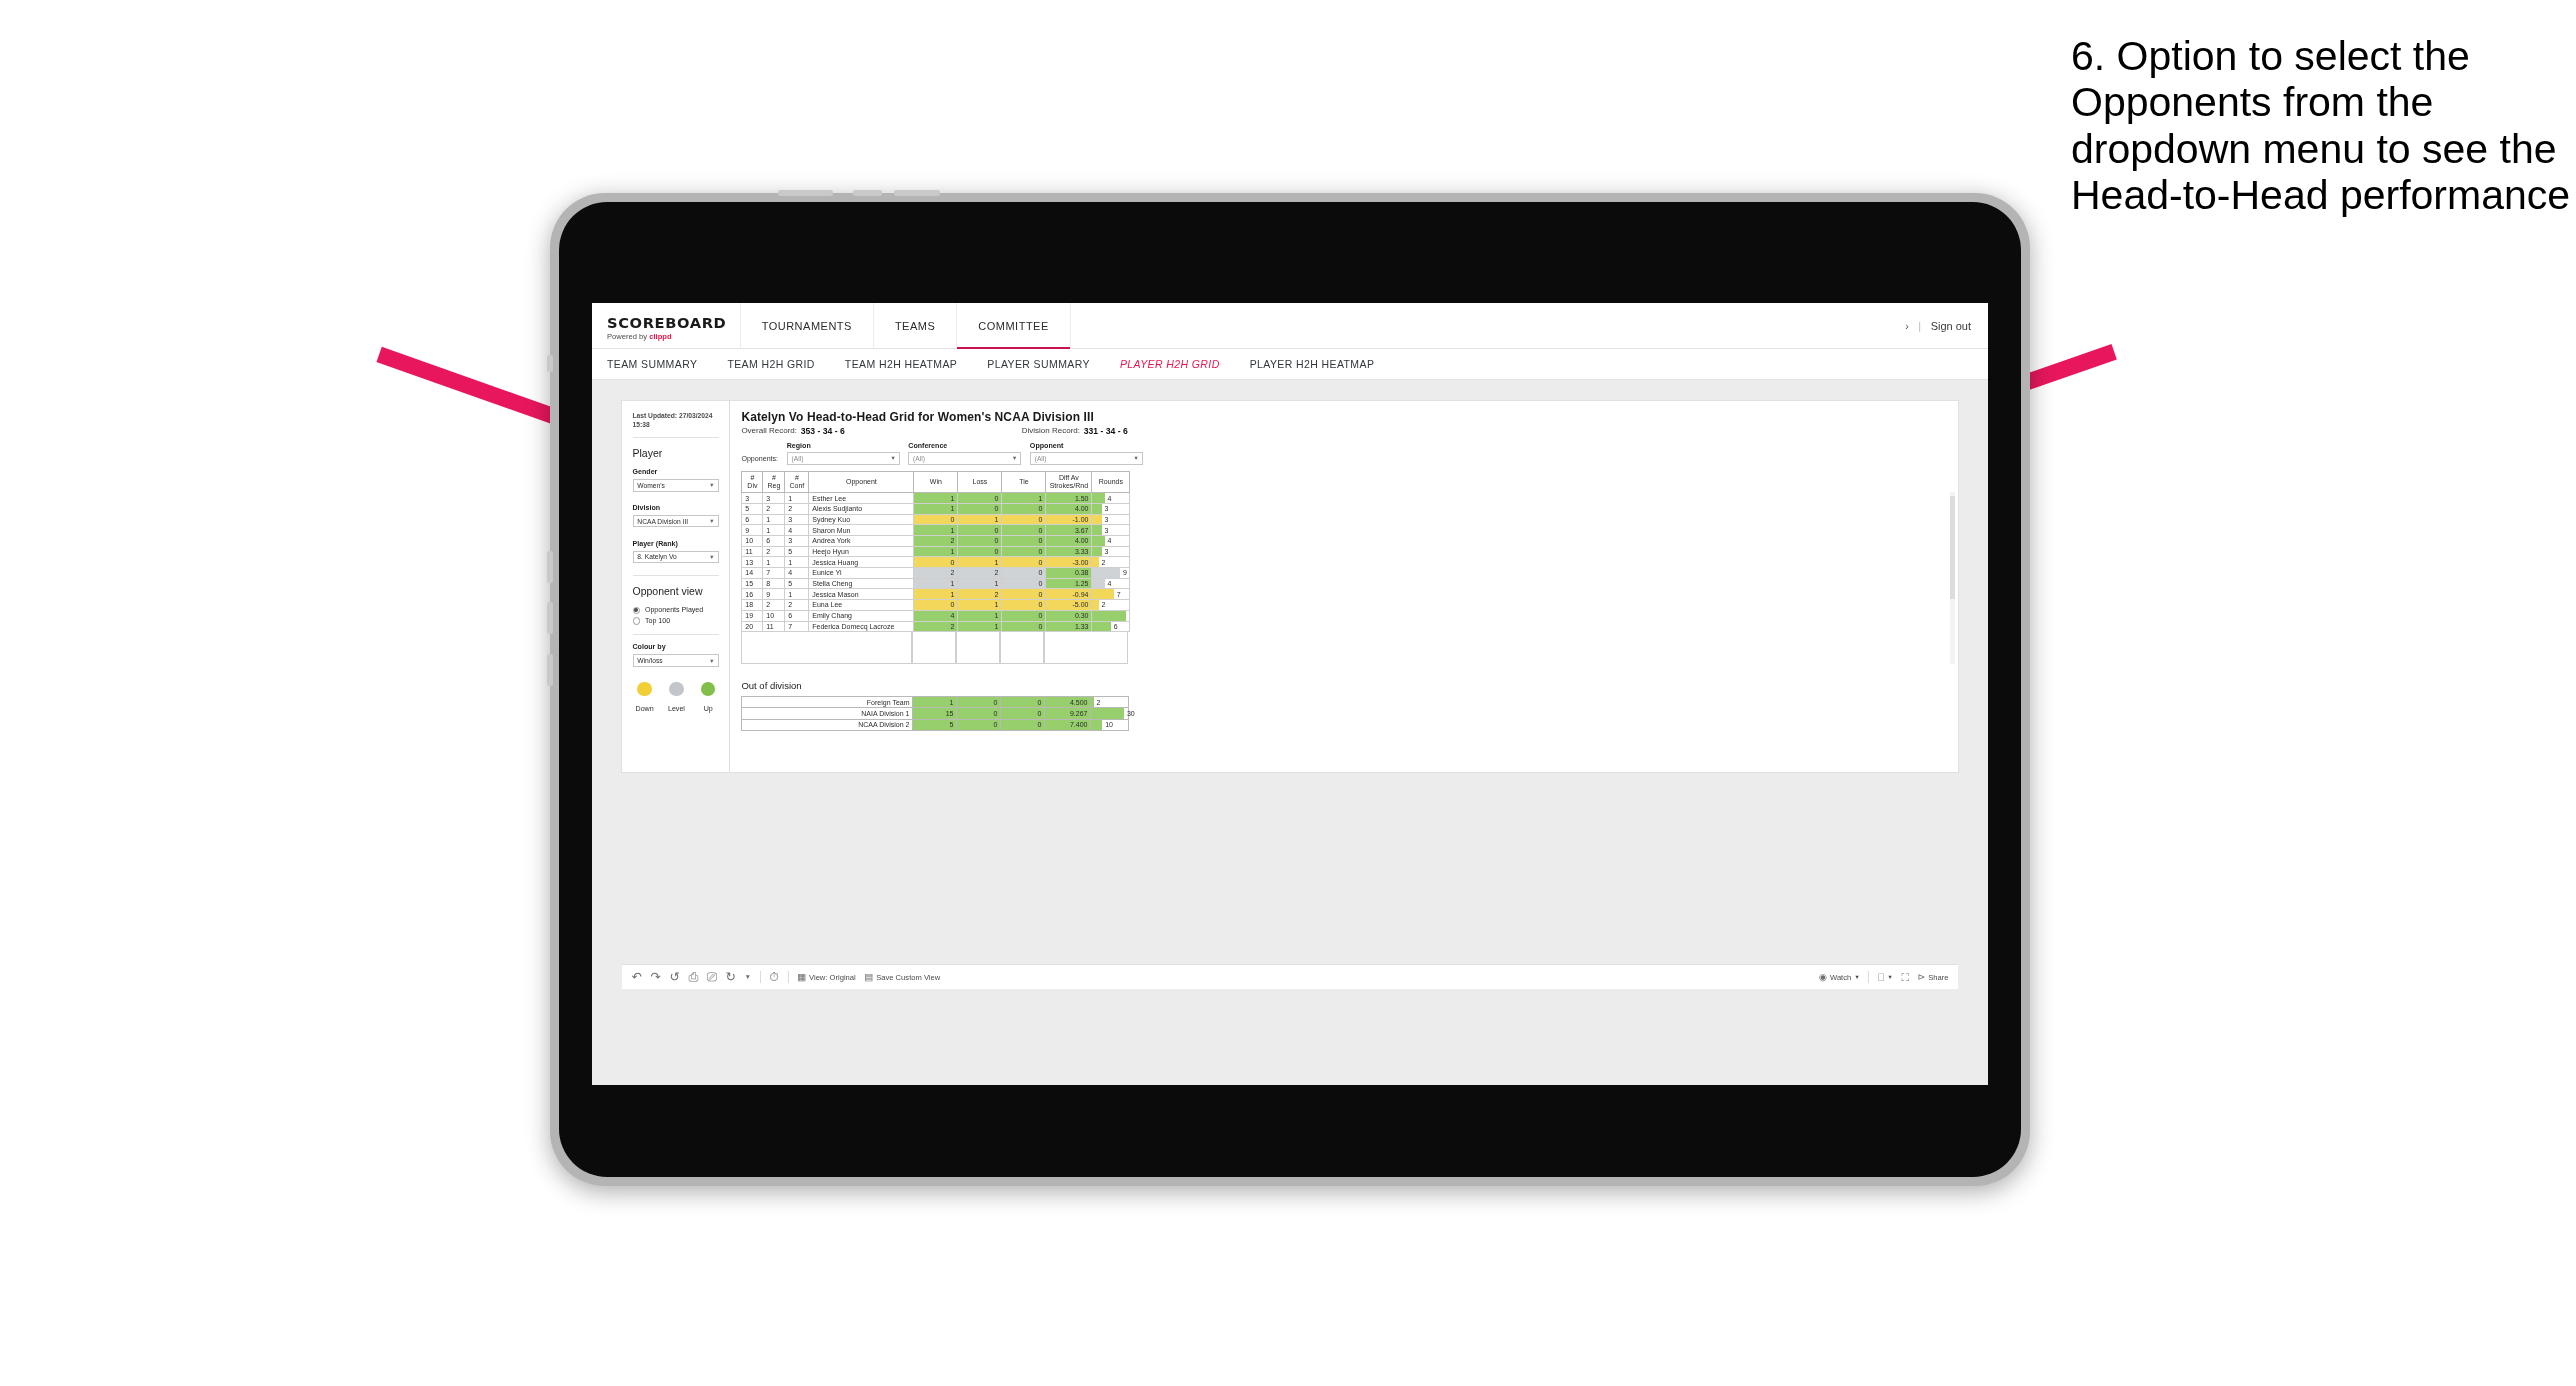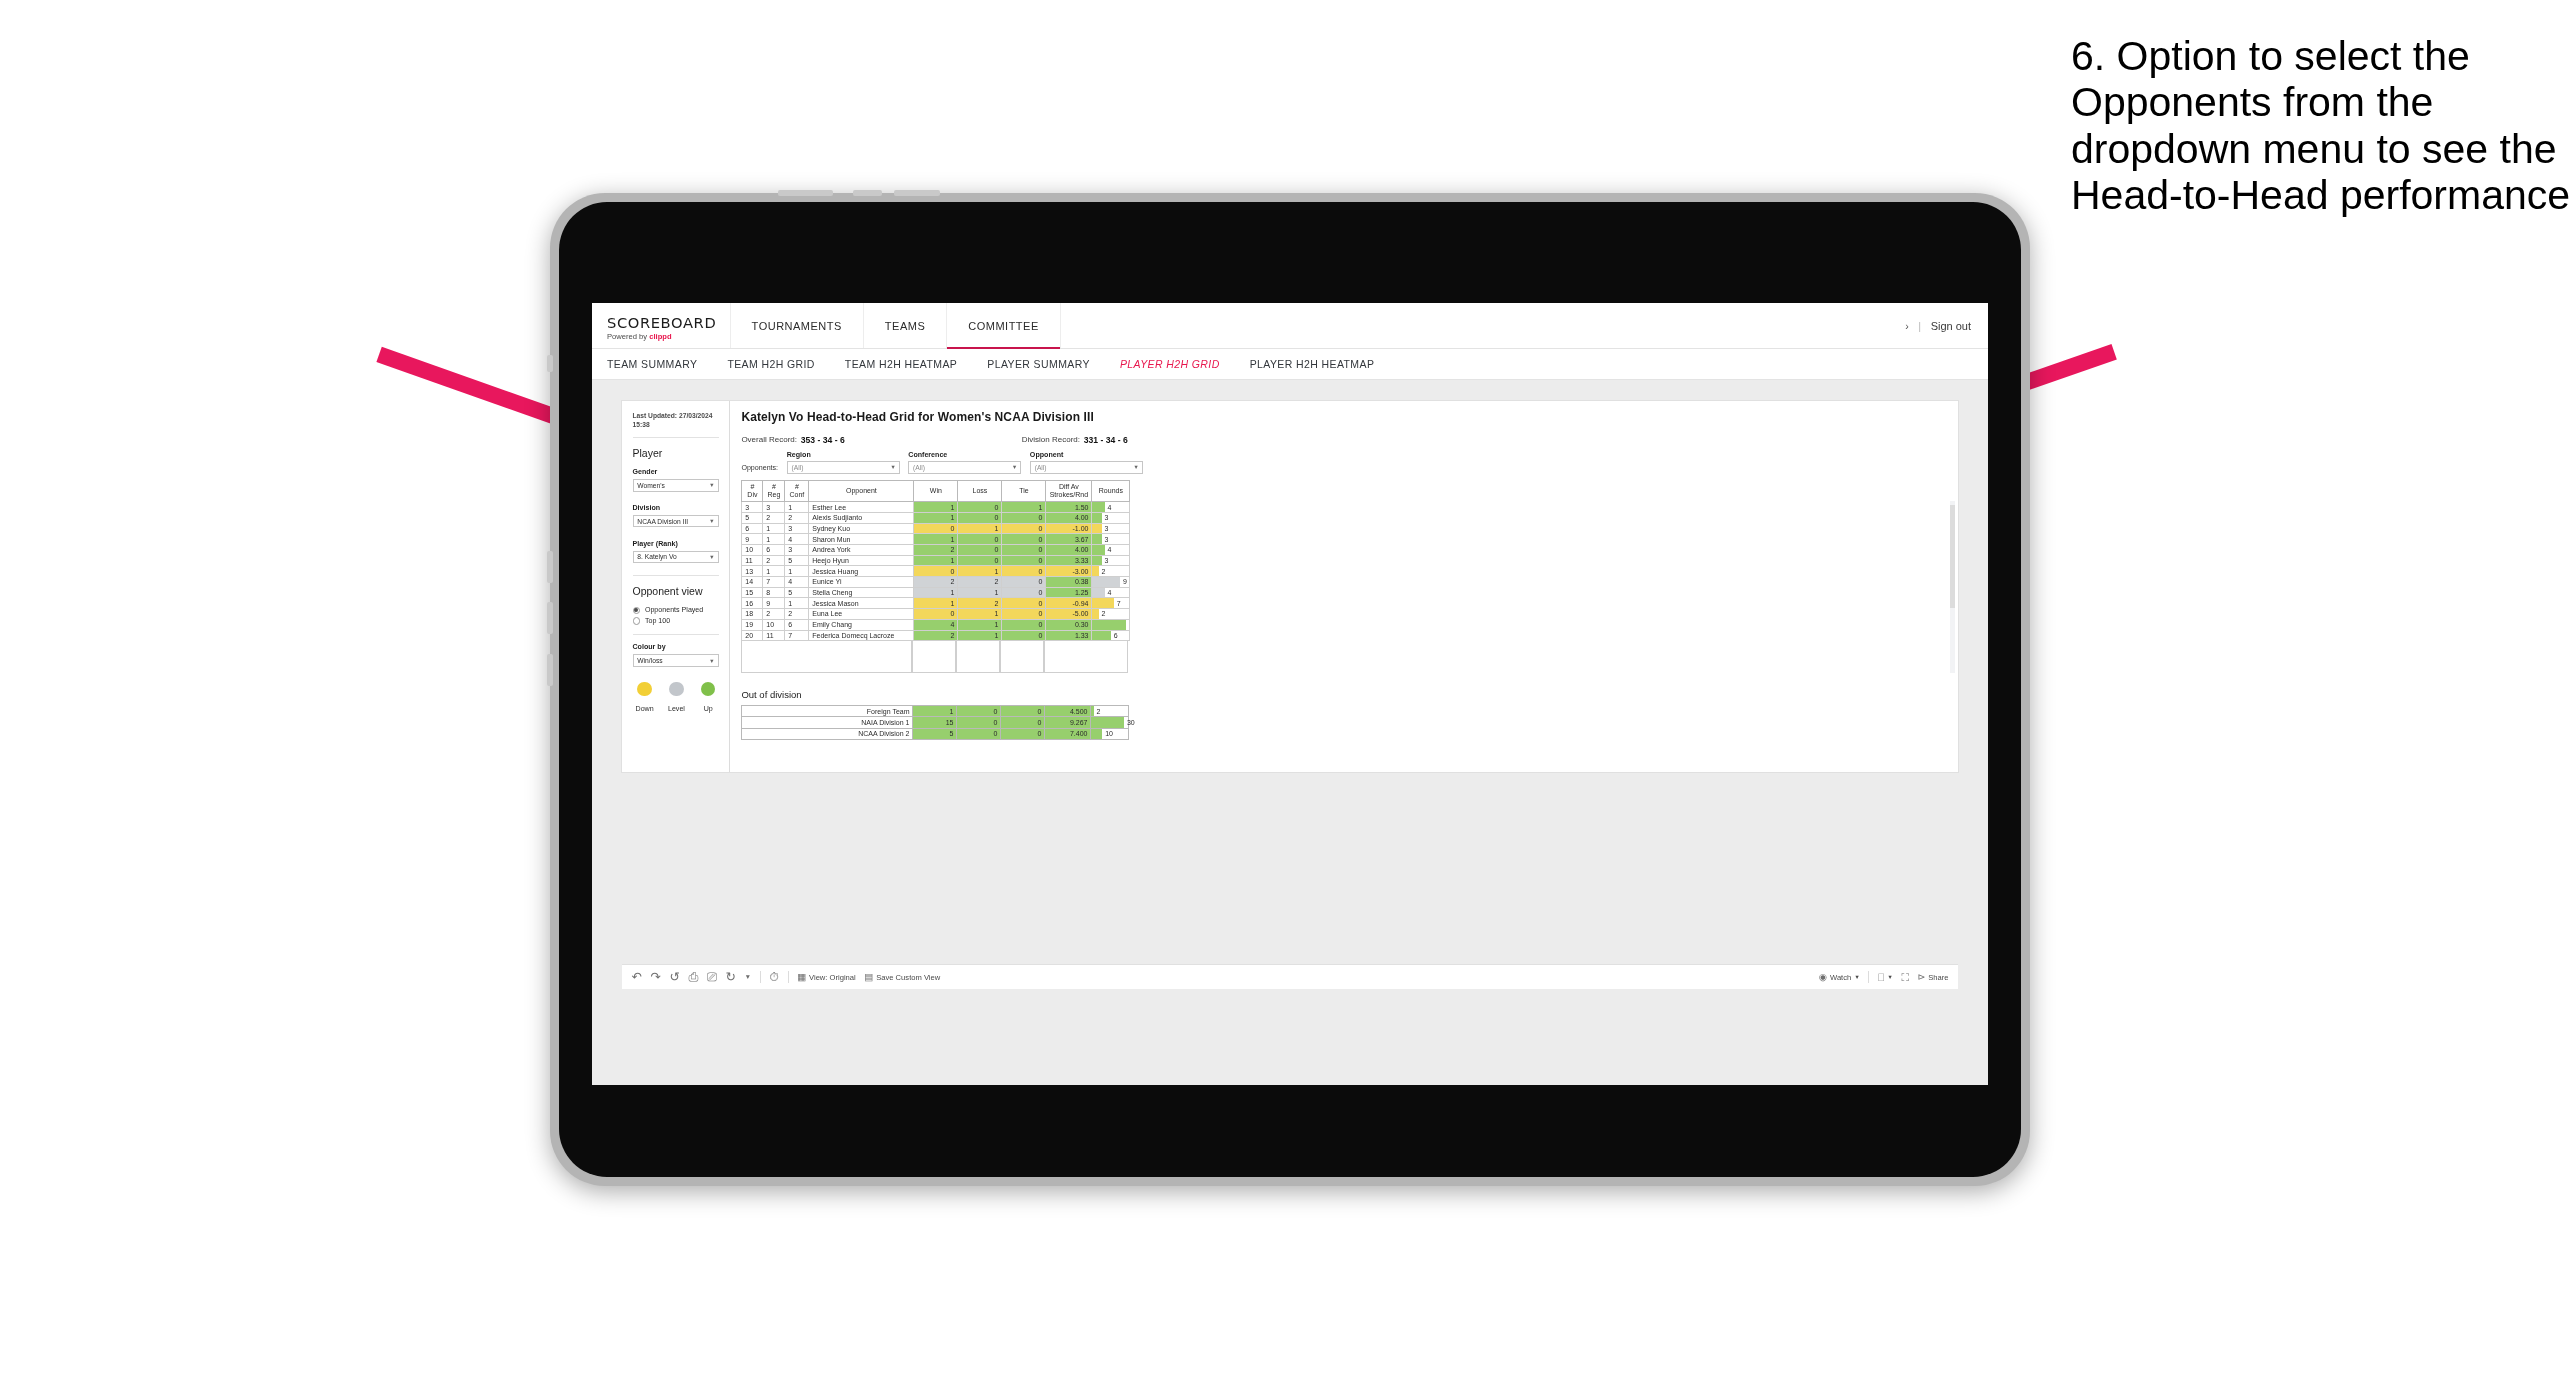--- a/index.html
+++ b/index.html
@@ -67,21 +67,21 @@
     position: relative;
   }
   #logo-block {
     padding: 5.7px 13.3px 0 15px;
     display: flex; flex-direction: column; justify-content: center;
     border-right: 1px solid #ededed;
     min-width: 116px;
   }
   #logo-word {
     font-family: "DejaVu Sans", sans-serif;
-    font-weight: 400; font-size: 14.7px; letter-spacing: 0.6px;
+    font-weight: 700; font-size: 14.7px; letter-spacing: 0.6px;
     color: #1b1b1b; line-height: 1;
   }
   #logo-sub { font-size: 7.6px; color: #4a4a4a; margin-top: 2.9px; line-height: 1; }
   #logo-sub .brand { color: #e8174e; font-weight: 700; }
   .brandnav-item {
     display: flex; align-items: center; padding: 0 21px;
     font-size: 11px; letter-spacing: 0.5px; color: #2b2b2b;
     border-right: 1px solid #ededed;
     cursor: pointer; position: relative;
   }
@@ -145,21 +145,21 @@
   .radio.on::after { content:""; width: 3.8px; height: 3.8px; border-radius: 50%; background: #4c4c4c; }
   .radio-label { font-size: 7.1px; color: #2b2b2b; }
   #legend { display: flex; gap: 11.4px; margin-top: 15px; padding-left: 1.9px; }
   .legend-item { display: flex; flex-direction: column; align-items: center; gap: 8.6px; width: 21px; }
   .dot { width: 14.3px; height: 14.3px; border-radius: 50%; }
   .legend-label { font-size: 7.1px; color: #2b2b2b; }
 
   
   #main { flex: 1; padding: 8.6px 11.4px 0 11.4px; position: relative; min-width: 0; }
   #viz-title { font-size: 12px; font-weight: 700; color: #1a1a1a; letter-spacing: 0.1px; }
-  #record-row { display: flex; margin-top: 11px; font-size: 8px; color: #3a3a3a; }
+  #record-row { display: flex; margin-top: 2px; font-size: 8px; color: #3a3a3a; }
   #record-row .rec { display: flex; gap: 3.8px; }
   #record-row .rec b { color: #111; font-size: 8.6px; text-align: right; }
   #rec-div { margin-left: 177px; }
 
   #filters { display: flex; align-items: flex-end; gap: 8.6px; margin-top: 6.7px; }
   #filters-label { font-size: 7.1px; color: #333; padding-bottom: 1.9px; }
   .filter { width: 113px; }
   .filter-label { font-size: 7.1px; color: #1d1d1d; font-weight: 700; margin-bottom: 1.9px; }
   .filter .select { margin-bottom: 0; height: 12.4px; color: #8a8a8a; }
 

